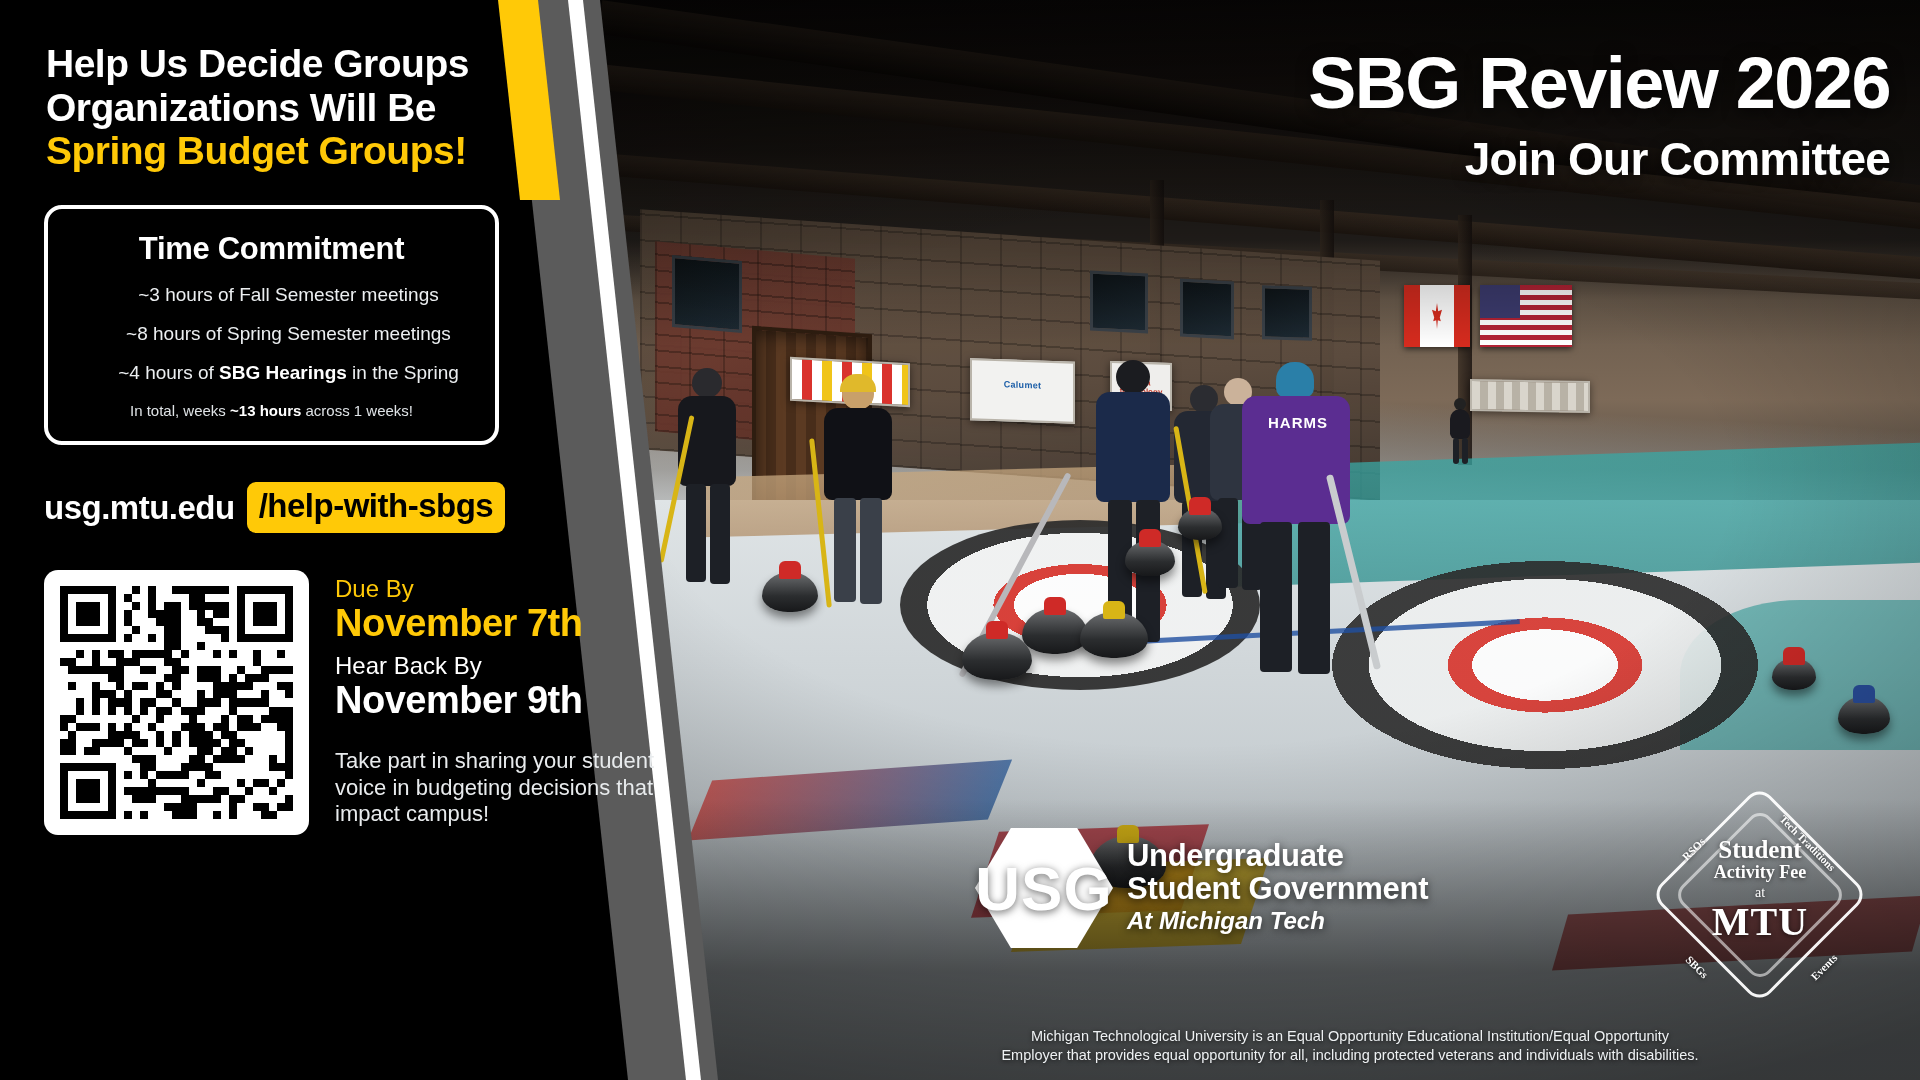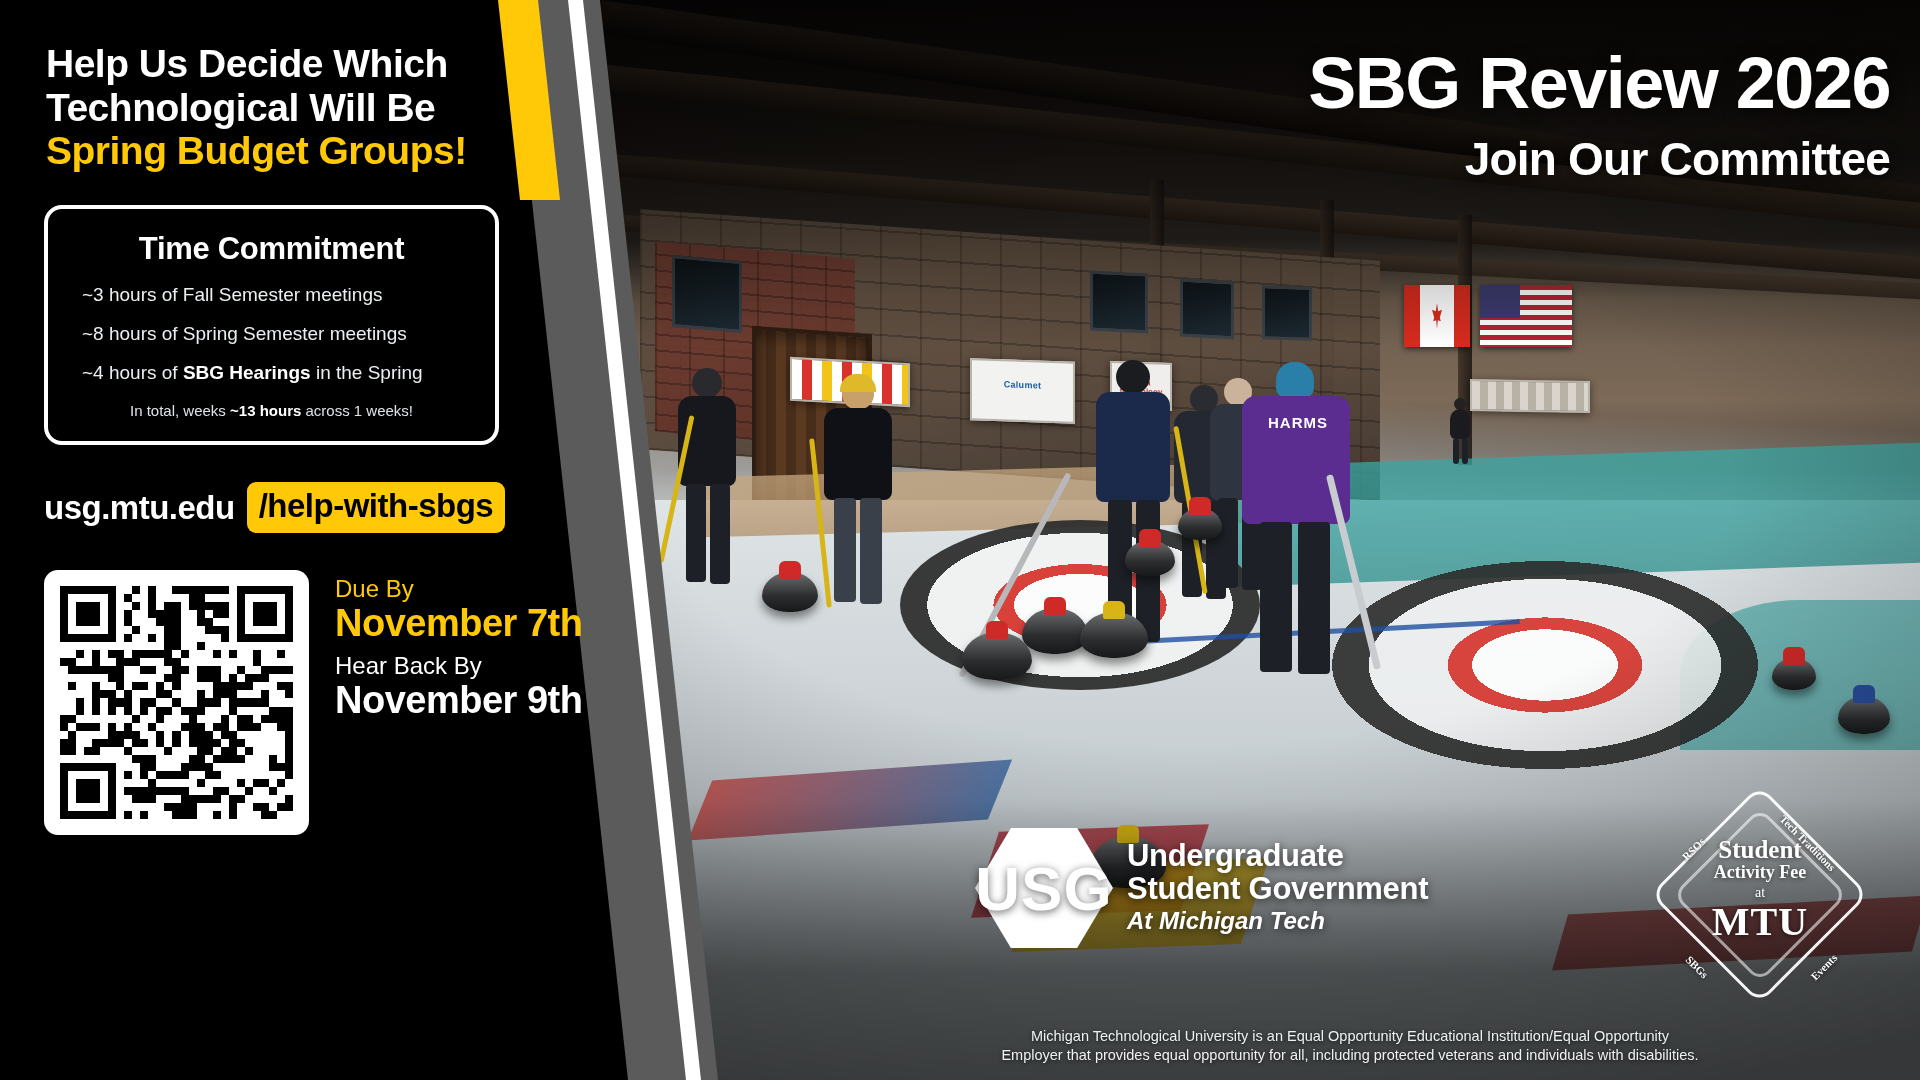--- a/index.html
+++ b/index.html
@@ -166,21 +166,21 @@
 
   .tc-box{
     position:absolute; left:44px; top:205px; width:455px; height:240px;
     border:4px solid #ffffff; border-radius:18px; background:#000;
   }
   .tc-title{
     text-align:center; color:#fff; font-weight:bold; font-size:31px;
     margin-top:22px; letter-spacing:-0.3px;
   }
   .tc-list{ margin:18px 0 0 0; padding:0 0 0 34px; list-style:none; }
-  .tc-list li{ color:#eceff1; font-size:19px; line-height:1.0; margin-bottom:20px; font-weight:300; }
+  .tc-list li{ color:#eceff1; font-size:19px; line-height:1.0; margin-bottom:20px; font-weight:300;text-align:center; }
   .tc-list li b{ font-weight:bold; color:#fff; }
   .tc-total{ text-align:center; color:#dfe3e6; font-size:15px; margin-top:2px; font-weight:300; }
   .tc-total b{ color:#fff; font-weight:bold; }
 
   .url-row{ position:absolute; left:44px; top:482px; display:flex; align-items:center; }
   .url-base{ color:#fff; font-size:33px; font-weight:bold; letter-spacing:-0.5px;text-align:right; }
   .url-path{
     margin-left:12px; background:#FFC907; color:#000; font-size:33px; font-weight:bold;
     padding:5px 12px 8px 12px; border-radius:9px; letter-spacing:-0.5px;
   }
@@ -400,22 +400,22 @@
     </div>
   </div>
 
   <div class="grey-wedge"></div>
   <div class="white-edge"></div>
   <div class="gold-wedge"></div>
 
   <div class="left">
 
     <div class="headline">
-      <span>Help Us Decide Which</span><br>
-      <span>Technological Will Be</span>
+      <span>Help Us Decide Groups</span><br>
+      <span>Organizations Will Be</span>
       <span class="hl-accent">Spring Budget Groups!</span>
     </div>
 
     <div class="tc-box">
       <div class="tc-title">Time Commitment</div>
       <ul class="tc-list">
         <li>
           <span>~3 hours of Fall Semester meetings</span>
         </li>
         <li>
@@ -1279,20 +1279,21 @@
           <i style="background: transparent;"></i>
           <i style="background: transparent;"></i>
         </div>
     </div>
 
     <div class="dates">
       <div class="d-small-gold">Due By</div>
       <div class="d-big-gold">November 7th</div>
       <div class="d-small-white">Hear Back By</div>
       <div class="d-big-white">November 9th</div>
+      <div class="d-note">Take part in sharing your student voice in budgeting decisions that impact campus!</div>
     </div>
   </div>
 
   <div class="r-title">SBG Review 2026</div>
   <div class="r-sub">Join Our Committee</div>
 
   <div class="usg">
     <div class="usg-hex">
       <div class="hexline"></div>
       <div class="hexmask" style="background:rgba(0,0,0,0);box-shadow:none;"></div>

